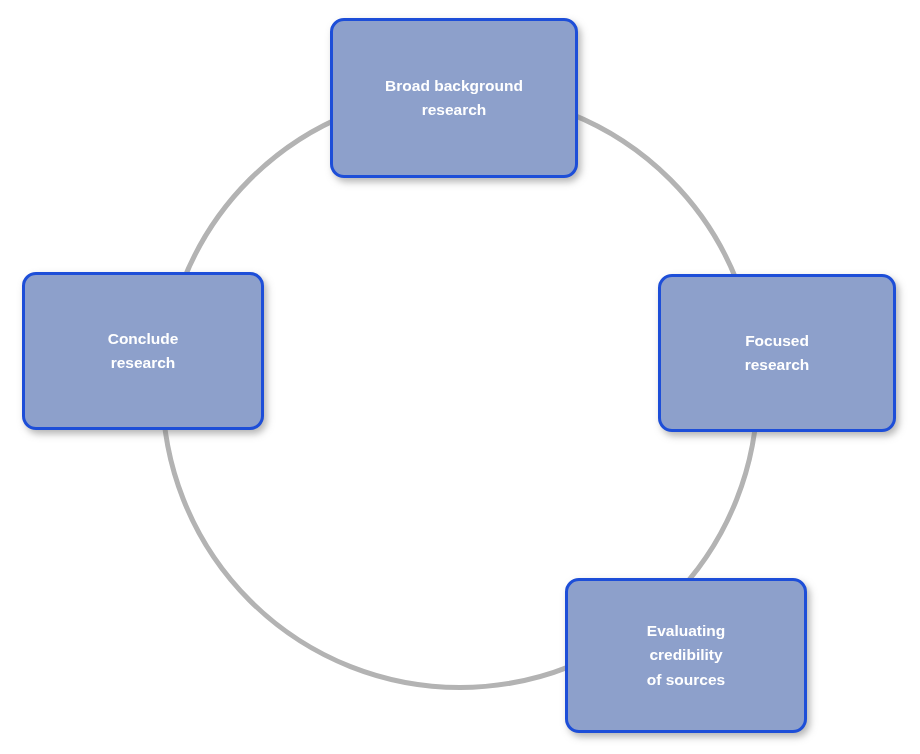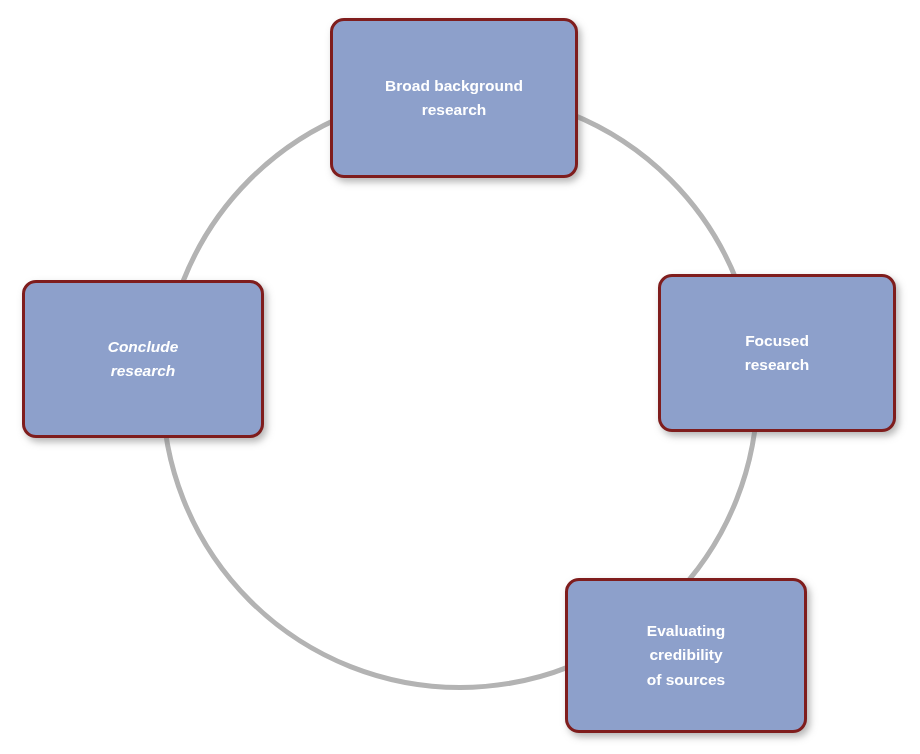--- a/index.html
+++ b/index.html
@@ -23,42 +23,42 @@
     height: 600px;
     border: 5px solid var(--circle-stroke, #b3b3b3);
     border-radius: 50%;
     box-sizing: border-box;
     z-index: 1;
   }
   .node {
     position: absolute;
     z-index: 2;
     background: var(--node-fill, #8da0cb);
-    border: 3px solid #7f1d1d;
+    border: 3px solid #1d4ed8;
     border-radius: 14px;
     box-shadow: 3px 4px 7px rgba(110, 110, 110, 0.5);
     display: flex;
     align-items: center;
     justify-content: center;
     text-align: center;
     color: var(--node-text, #ffffff);
     font-weight: bold;
     font-size: 15.5px;
     line-height: 1.55;
     box-sizing: border-box;
     padding: 6px 14px;
   }
   .node-label {
     white-space: pre-line;
   }
   .node-top          { left: 330px; top: 18px;  width: 248px; height: 160px; }
   .node-right        { left: 658px; top: 274px; width: 238px; height: 158px; text-align: center; }
   .node-bottom-right { left: 565px; top: 578px; width: 242px; height: 155px; }
   .node-bottom-left  { left: 143px; top: 578px; width: 242px; height: 155px; }
-  .node-left         { left: 22px;  top: 280px; width: 242px; height: 158px; font-style: italic; }
+  .node-left         { left: 22px;  top: 272px; width: 242px; height: 158px; }
 </style>
 </head>
 <body>
 
 <div class="canvas">
 
   <div class="cycle-circle"></div>
 
   <div class="node node-top">
     <span class="node-label">Broad background

